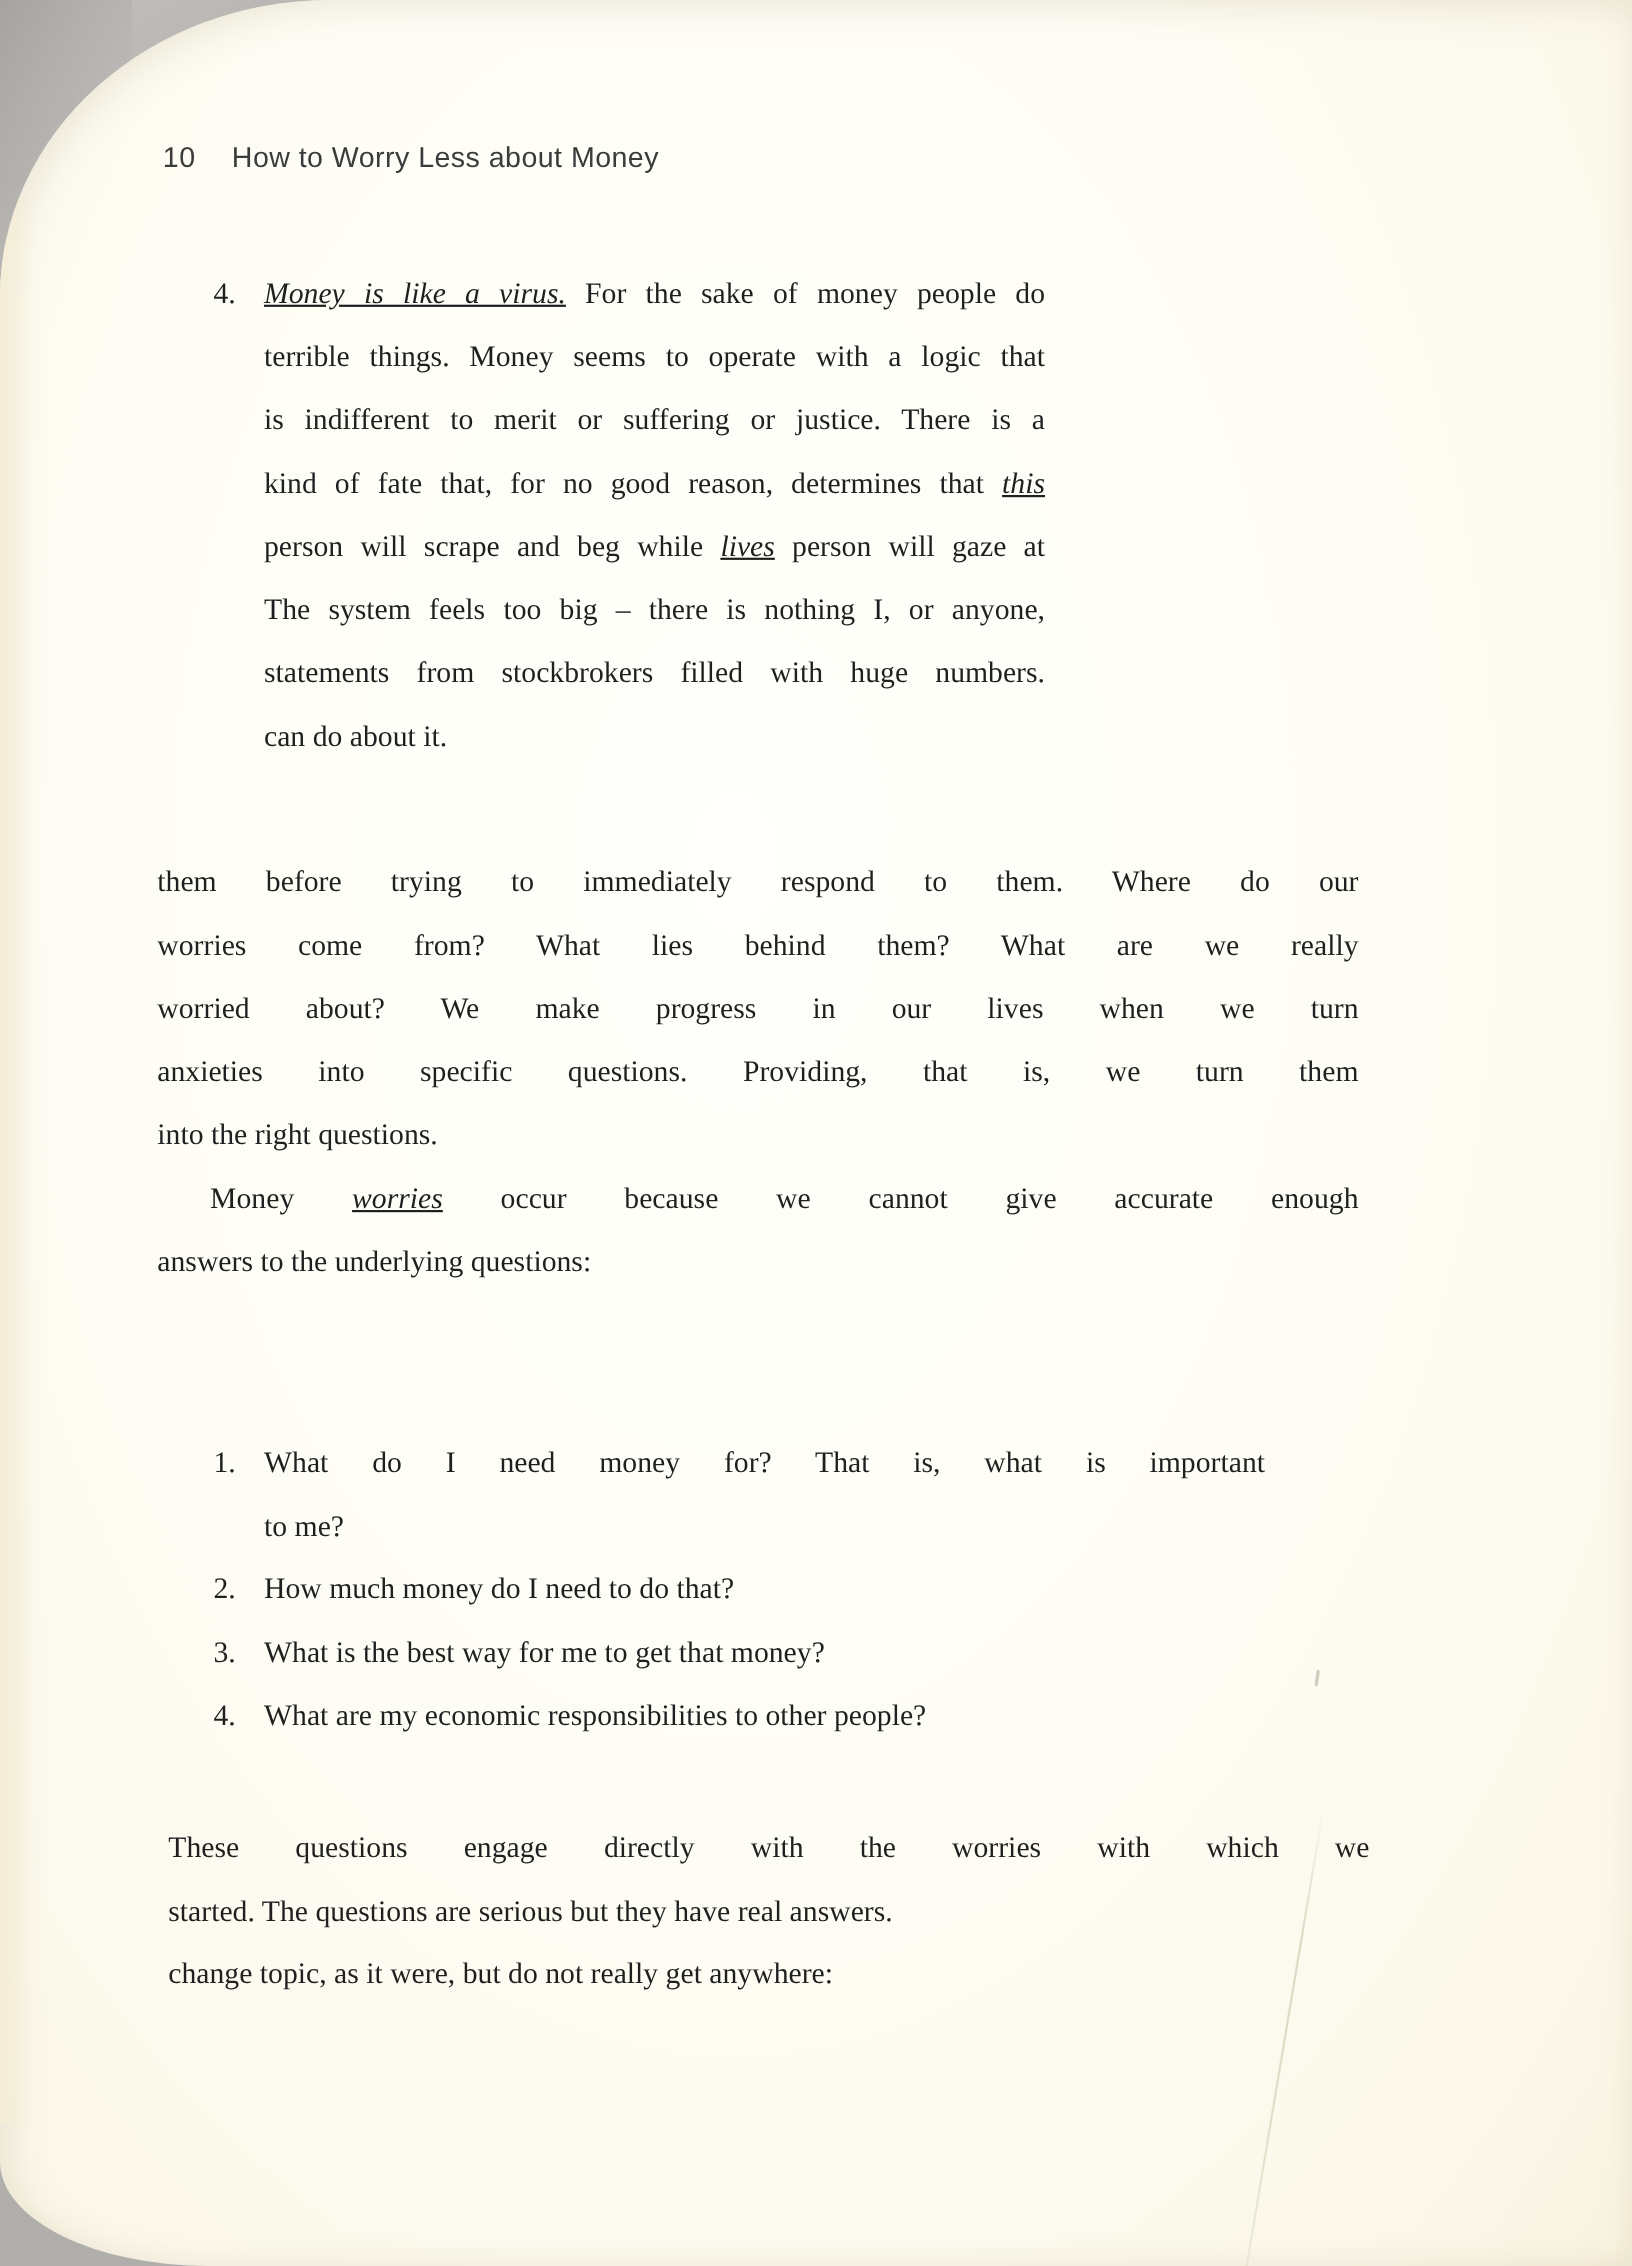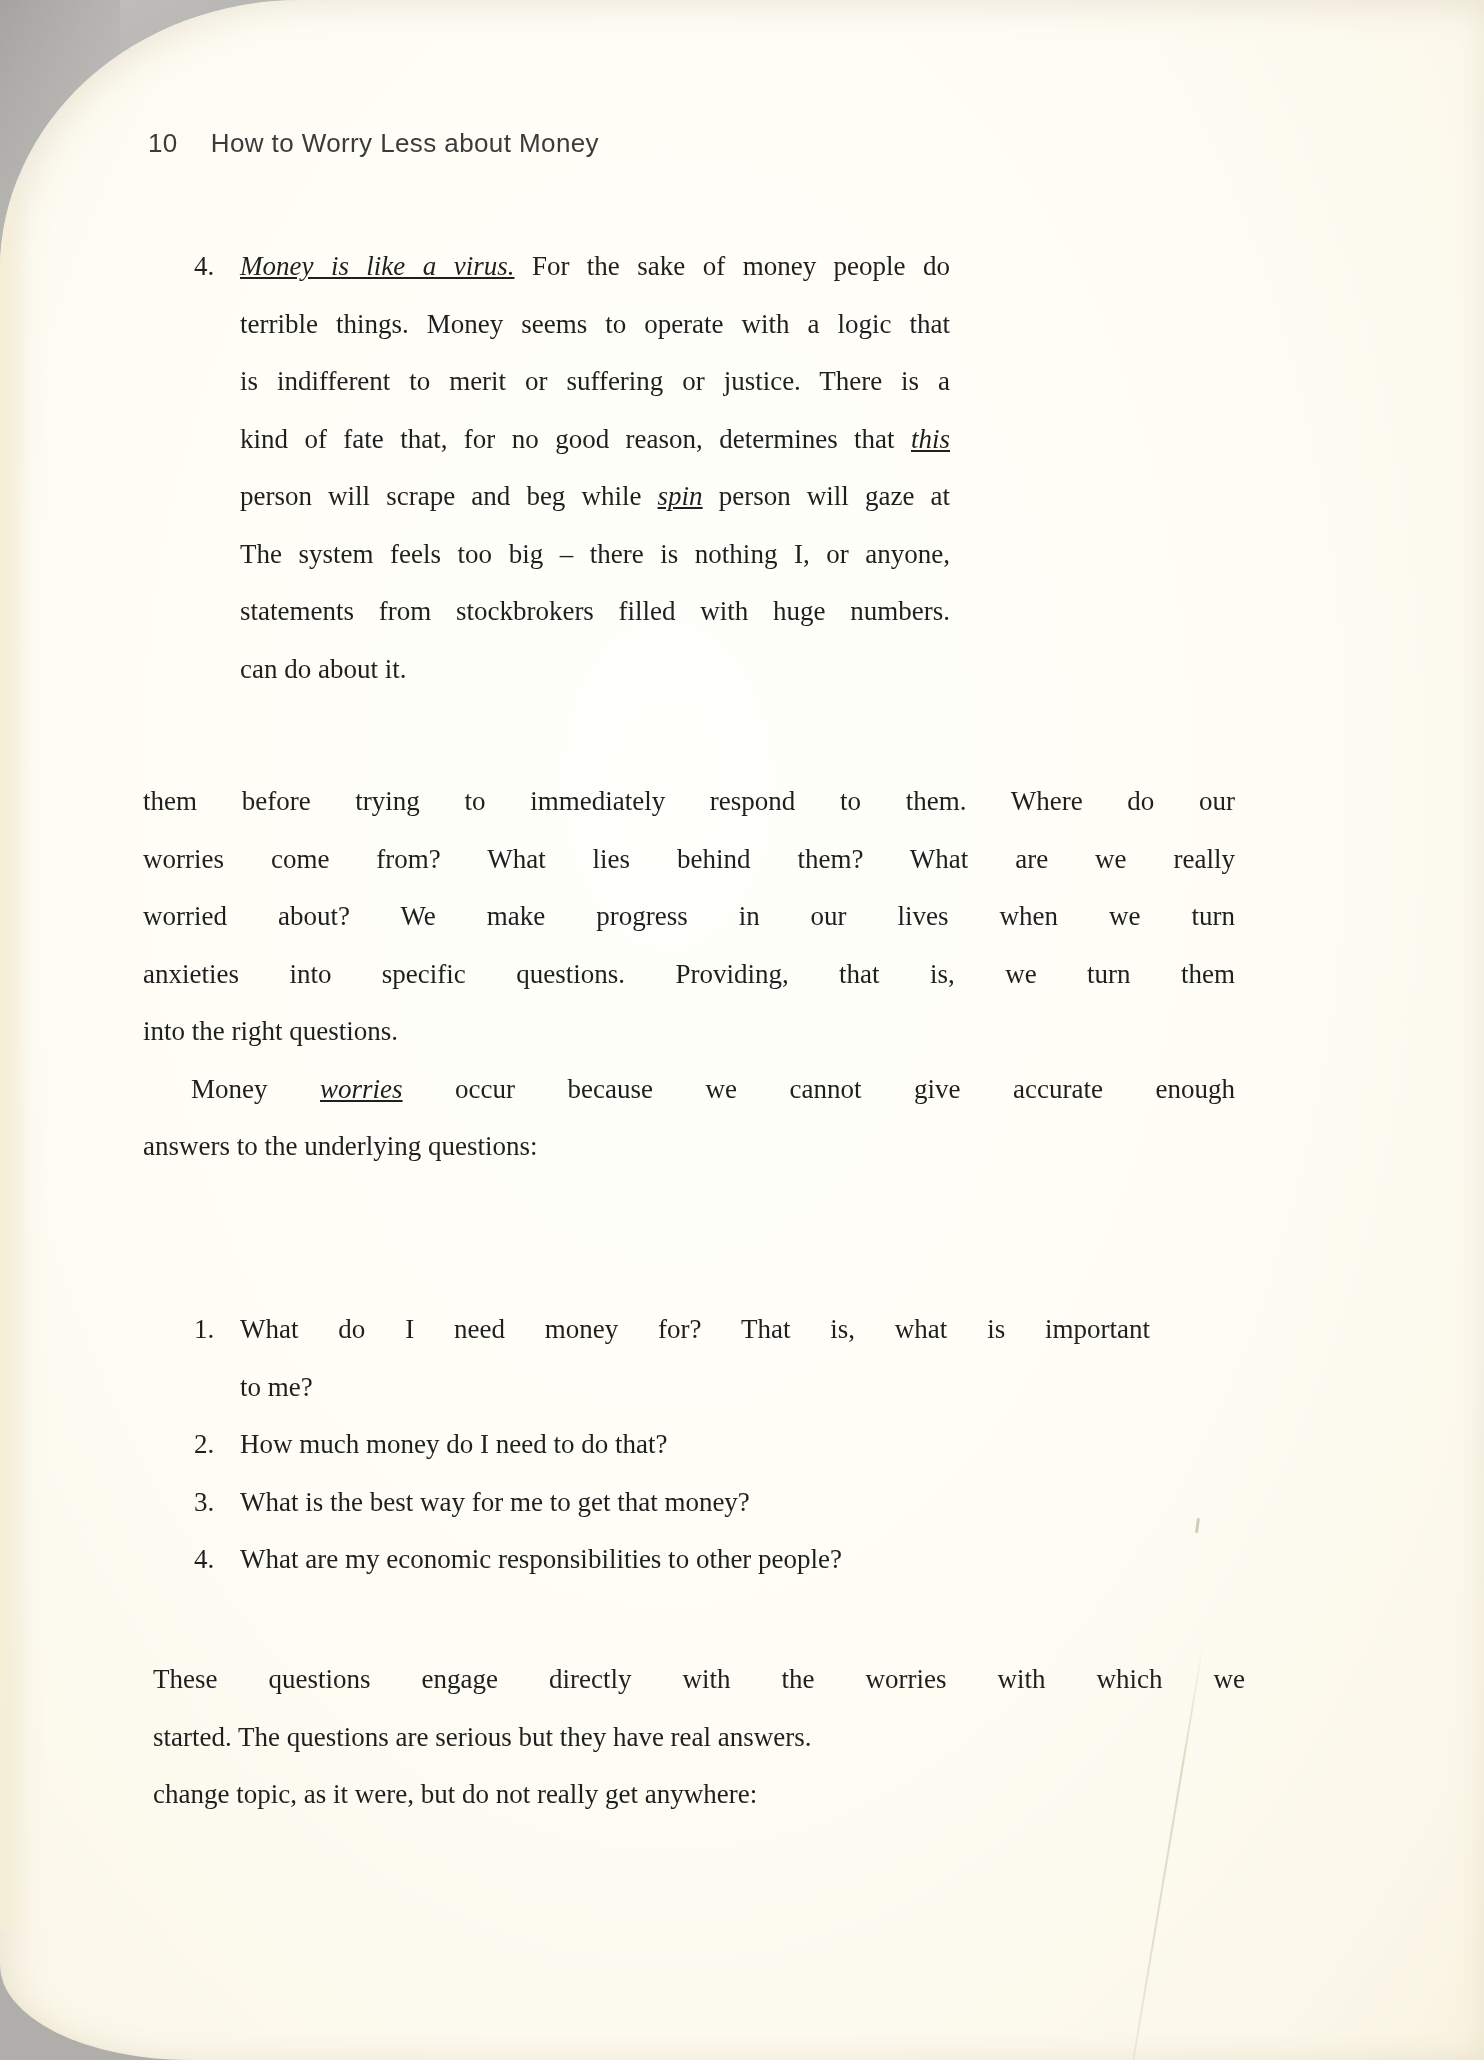--- a/index.html
+++ b/index.html
@@ -75,21 +75,21 @@
       <span class="pgnum">10</span><span>How to Worry Less about Money</span>
     </div>
 
     <div id="b-quote" class="block">
         <div class="item">
           <span class="num">4.</span>
           <div class="line j"><em>Money is like a virus.</em><span> For the sake of money people do</span></div>
           <div class="line j"><span>terrible things. Money seems to operate with a logic that</span></div>
           <div class="line j"><span>is indifferent to merit or suffering or justice. There is a</span></div>
           <div class="line j"><span>kind of fate that, for no good reason, determines that </span><em>this</em></div>
-          <div class="line j"><span>person will scrape and beg while </span><em>spin</em><span> person will gaze at</span></div>
+          <div class="line j"><span>person will scrape and beg while </span><em>lives</em><span> person will gaze at</span></div>
           <div class="line j"><span>The system feels too big – there is nothing I, or anyone,</span></div>
           <div class="line j"><span>statements from stockbrokers filled with huge numbers.</span></div>
           <div class="line"><span>can do about it.</span></div>
         </div>
       </div>
     <div id="b-p1" class="block">
         <div class="item">
           <div class="line j"><span>them before trying to immediately respond to them. Where do our</span></div>
           <div class="line j"><span>worries come from? What lies behind them? What are we really</span></div>
           <div class="line j"><span>worried about? We make progress in our lives when we turn</span></div>

